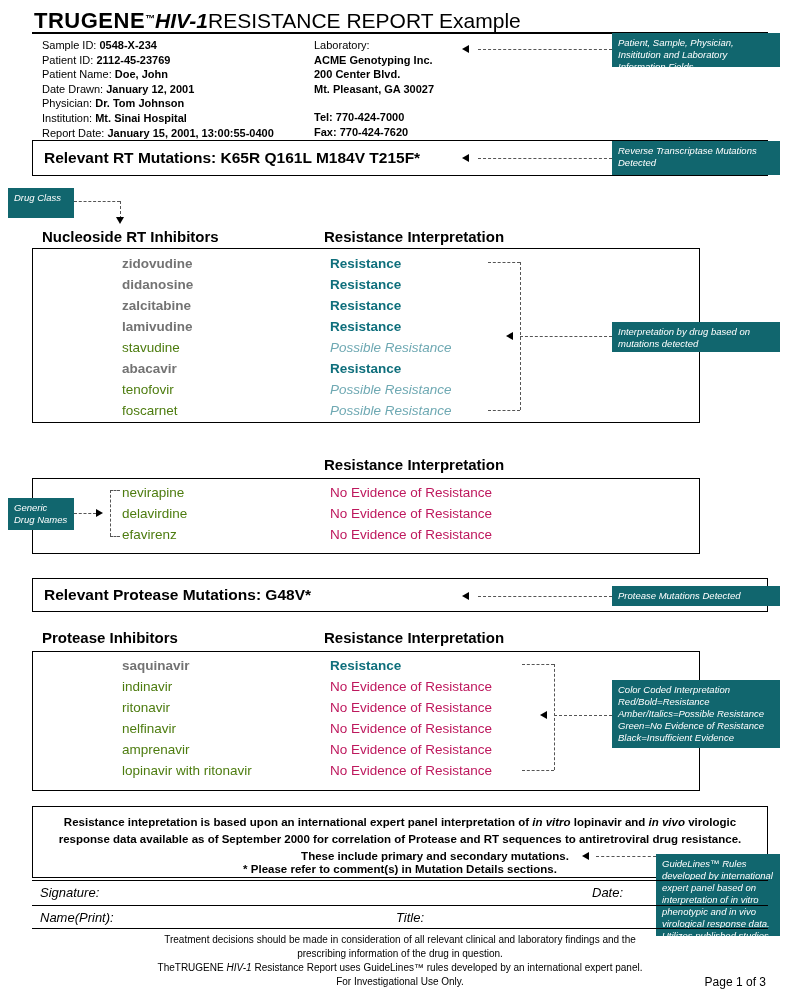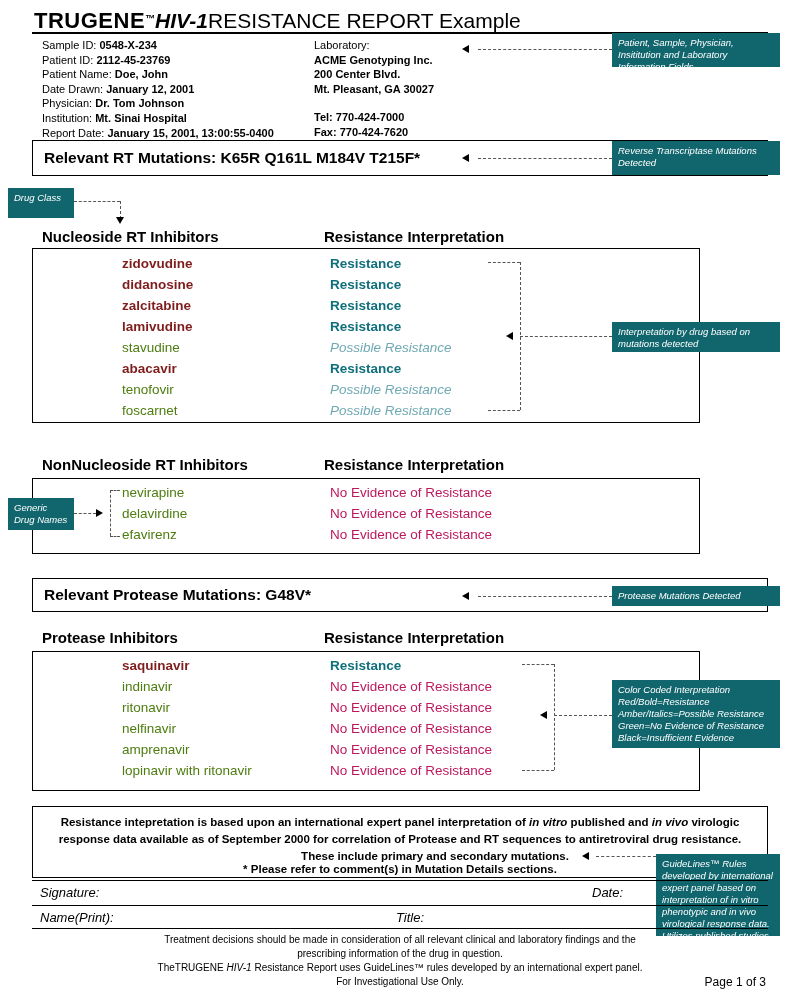--- a/index.html
+++ b/index.html
@@ -157,21 +157,21 @@
   }
   .res-possible {
     color: #6fa9b3;
     font-style: italic;
   }
   .res-none {
     color: #be185d;
     text-align: right;
   }
   .name-bold {
-    color: #7f1d1d;
+    color: #737373;
     font-weight: bold;
   }
   .name-grey {
     color: #4d7c0f;
   }
 
   
   .stmt-box {
     position: absolute;
     border: 1.5px solid #000;
@@ -317,21 +317,20 @@
     <span class="res-possible">Possible Resistance</span>
   </div>
 
   <div class="dash-h" style="left:488px; top:262px; width:32px;"></div>
   <div class="dash-v" style="left:520px; top:262px; height:148px;"></div>
   <div class="dash-h" style="left:488px; top:410px; width:32px;"></div>
   <div class="dash-h" style="left:520px; top:336px; width:92px;"></div>
   <div class="arrow-left" style="left:506px; top:332px;"></div>
   <div class="callout" style="left:612px; top:322px; width:168px; height:30px;">Interpretation by drug based on mutations detected</div>
 
-  <div class="col-head" style="left:42px; top:456px;">NonNucleoside RT Inhibitors</div>
   <div class="col-head" style="left:324px; top:456px;">Resistance Interpretation</div>
   <div class="tbl-box" style="left:32px; top:478px; width:668px; height:76px;"></div>
 
   <div class="drug-row" style="left:122px; top:485px;">
     <span class="name-grey">nevirapine</span>
   </div>
   <div class="drug-row" style="left:330px; top:485px;">
     <span class="res-none">No Evidence of Resistance</span>
   </div>
 
@@ -416,21 +415,21 @@
   <div class="dash-h" style="left:554px; top:715px; width:58px;"></div>
   <div class="arrow-left" style="left:540px; top:711px;"></div>
   <div class="callout" style="left:612px; top:680px; width:168px; height:68px;"><span style="white-space:pre-line;margin-top:20px;">Color Coded Interpretation
 Red/Bold=Resistance
 Amber/Italics=Possible Resistance
 Green=No Evidence of Resistance
 Black=Insufficient Evidence</span></div>
 
   <div class="stmt-box" style="left:32px; top:806px; width:736px; height:72px;"></div>
   <div class="stmt-line" style="left:0; top:816px;">
-    <span>Resistance intepretation is based upon an international expert panel interpretation of </span><span class="it">in vitro</span><span> published and </span><span class="it">in vivo</span><span> virologic</span>
+    <span>Resistance intepretation is based upon an international expert panel interpretation of </span><span class="it">in vitro</span><span> lopinavir and </span><span class="it">in vivo</span><span> virologic</span>
   </div>
   <div class="stmt-line" style="left:0; top:833px;">response data available as of September 2000 for correlation of Protease and RT sequences to antiretroviral drug resistance.</div>
   <div class="stmt-line" style="left:0; top:850px;padding-left:35px;">These include primary and secondary mutations.</div>
   <div class="stmt-line" style="left:0; top:863px;">* Please refer to comment(s) in Mutation Details sections.</div>
 
   <div class="dash-h" style="left:596px; top:856px; width:60px;"></div>
   <div class="arrow-left" style="left:582px; top:852px;"></div>
   <div class="callout" style="left:656px; top:854px; width:124px; height:82px;">GuideLines™ Rules developed by international expert panel based on interpretation of in vitro phenotypic and in vivo virological response data. Utilizes published studies.</div>
 
   <div class="sig-line" style="left:32px; top:880px; width:736px;"></div>

